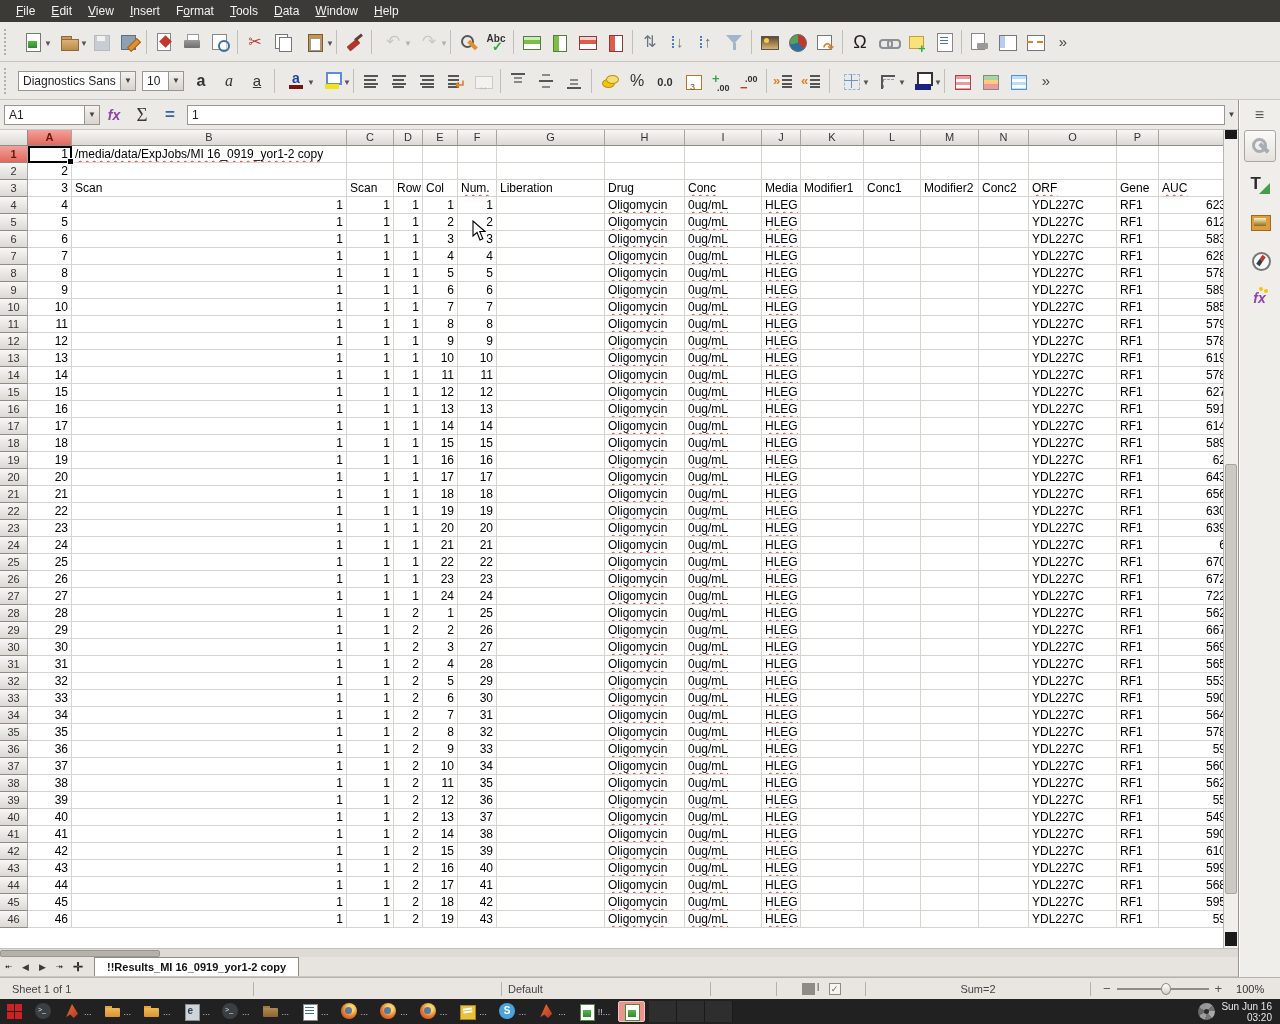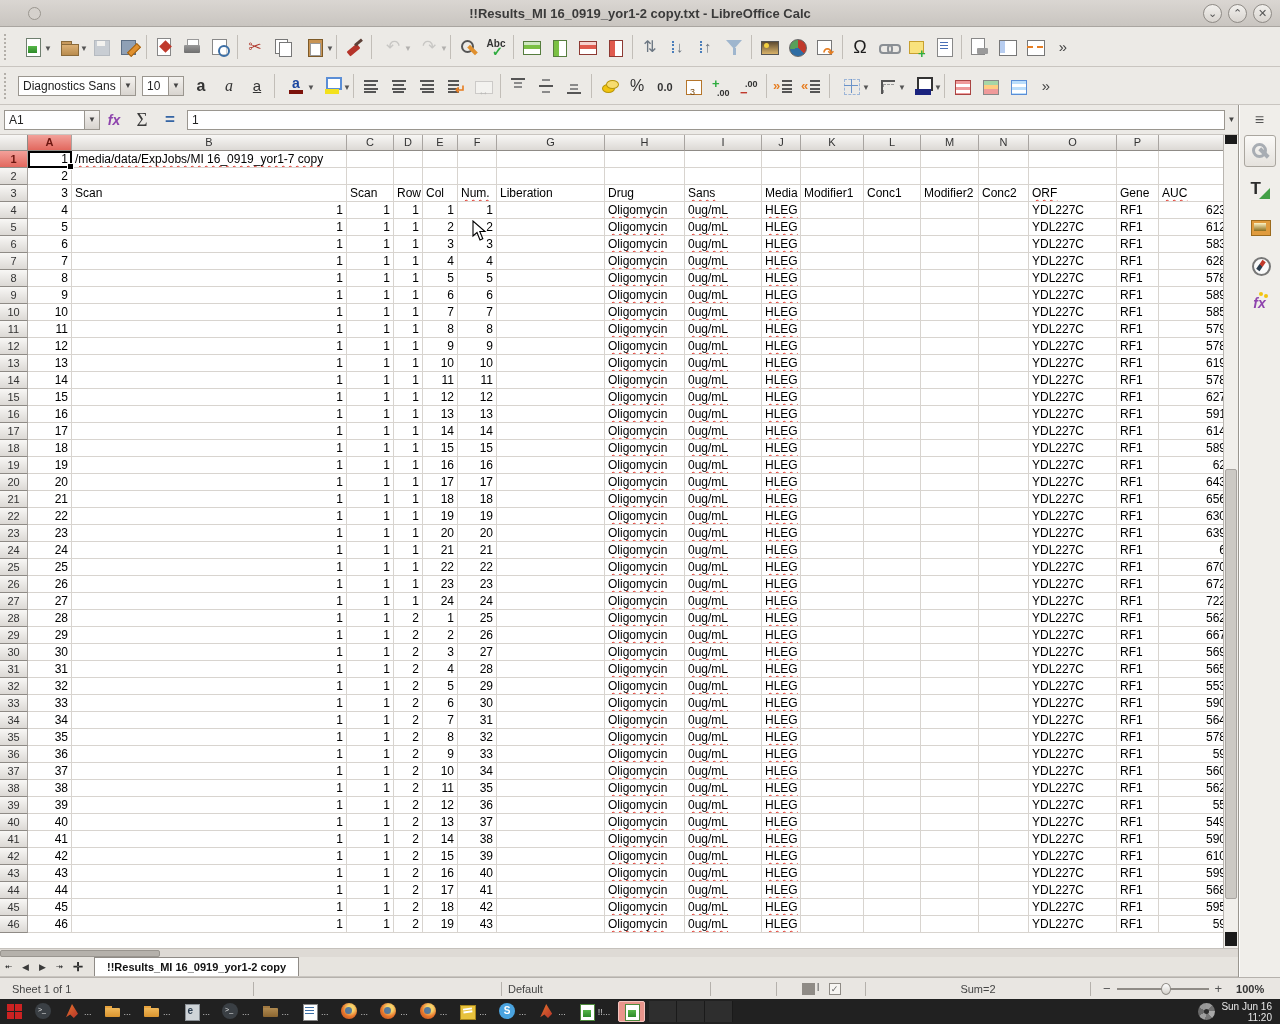--- a/index.html
+++ b/index.html
@@ -220,21 +220,21 @@
   .st-blank2 { width:65px;}
   .st-icons { width:88px; display:flex; align-items:center; justify-content:center; gap:14px;}
   .st-ovr { width:13px; height:12px; background:#8f8b86; position:relative;}
   .st-ovr:after { content:"I"; position:absolute; right:-5px; top:-1px; color:#555; font-size:10px;}
   .st-sig { width:12px; height:12px; border:1px solid #8f8b86; background:#f7f5f2; font-size:9px; line-height:11px; text-align:center; color:#666;}
   .st-sum { width:224px; text-align:center;}
   .st-zoom { display:flex; align-items:center; gap:6px; padding-left:12px;}
   .zline { width:92px; height:2px; background:#8f8b86; position:relative;}
   .zknob { position:absolute; left:44px; top:-5px; width:10px; height:12px; background:linear-gradient(#fdfdfd,#d5d1cc); border:1px solid #8f8b86; border-radius:50%;}
   .zsign { font-size:13px; color:#555;}
-  .st-pct { width:52px; text-align:right; padding-right:10px; color:#333;font-weight:bold;}
+  .st-pct { width:52px; text-align:right; padding-right:10px; color:#333;}
 
   
   .taskbar { height:25px; background:#212121; display:flex; align-items:center; flex:0 0 25px; padding:0 2px;}
   .task { height:21px; display:flex; align-items:center; gap:3px; padding:0 4px; margin-right:4px; border-radius:2px;}
   .task .tlabel { color:#c9c9c9; font-size:9px; }
   .task.active { background:#e9958c; border:1px solid #f3c4bf;}
   .task-empty { width:28px; height:21px; background:#2e2e2e; border-right:1px solid #1a1a1a; }
   .tkic { width:17px; height:17px; position:relative; }
   .tkic:before,.tkic:after{ content:""; position:absolute; }
   .tk-apps:before { left:1px; top:1px; width:7px; height:7px; background:#cc2222; box-shadow:8px 0 0 #cc2222,0 8px 0 #cc2222,8px 8px 0 #cc2222;}
@@ -269,30 +269,32 @@
   .sb-tab { width:32px; height:32px; margin-bottom:6px; display:flex; align-items:center; justify-content:center; border-radius:3px;}
   .sb-tab.boxed { border:1px solid #aaa69f; background:linear-gradient(#fbfaf8,#e5e2dd);}
 
   .cursor { position:absolute; z-index:99; pointer-events:none; }
 </style>
 </head>
 <body>
 
 <div id="app">
 
-  <div class="titlebar">
-    <div class="win-menu-circle"></div>
-    <div class="title-text">!!Results_MI 16_0919_yor1-2 copy.txt - LibreOffice Calc</div>
-    <div class="win-btns" id="win-btns">
-        <div class="wbtn">⌄</div>
-        <div class="wbtn">⌃</div>
-        <div class="wbtn">✕</div>
-      </div>
-  </div>
-
+
+  <div class="menubar" id="menubar">
+      <span class="menu-item"><u>F</u>ile</span>
+      <span class="menu-item"><u>E</u>dit</span>
+      <span class="menu-item"><u>V</u>iew</span>
+      <span class="menu-item"><u>I</u>nsert</span>
+      <span class="menu-item">F<u>o</u>rmat</span>
+      <span class="menu-item"><u>T</u>ools</span>
+      <span class="menu-item"><u>D</u>ata</span>
+      <span class="menu-item"><u>W</u>indow</span>
+      <span class="menu-item"><u>H</u>elp</span>
+    </div>
 
   <div class="toolbar std" id="tb-std">
       <div class="tb-grip"></div>
       <div class="tb hasdd">
         <span class="ic ic-new"></span>
         <span class="dd">▼</span>
       </div>
       <div class="tb hasdd">
         <span class="ic ic-open"></span>
         <span class="dd">▼</span>
@@ -548,21 +550,21 @@
               <div class="ch" style="width: 57px;">L</div>
               <div class="ch" style="width: 58px;">M</div>
               <div class="ch" style="width: 50px;">N</div>
               <div class="ch" style="width: 88px;">O</div>
               <div class="ch" style="width: 42px;">P</div>
               <div class="ch" style="width: 140px;">Q</div>
             </div>
             <div class="grow">
               <div class="rh sel" style="width: 28px; line-height: 16px;">1</div>
               <div class="cell num selcell" style="width: 44px;">1</div>
-              <div class="cell sq" style="width: 275px;">/media/data/ExpJobs/MI 16_0919_yor1-7 copy</div>
+              <div class="cell sq" style="width: 275px;">/media/data/ExpJobs/MI 16_0919_yor1-2 copy</div>
               <div class="cell" style="width: 47px;"></div>
               <div class="cell" style="width: 29px;"></div>
               <div class="cell" style="width: 35px;"></div>
               <div class="cell" style="width: 39px;"></div>
               <div class="cell" style="width: 108px;"></div>
               <div class="cell" style="width: 80px;"></div>
               <div class="cell" style="width: 77px;"></div>
               <div class="cell" style="width: 39px;"></div>
               <div class="cell" style="width: 63px;"></div>
               <div class="cell" style="width: 57px;"></div>
@@ -595,21 +597,21 @@
             <div class="grow">
               <div class="rh" style="width: 28px; line-height: 16px;">3</div>
               <div class="cell num" style="width: 44px;">3</div>
               <div class="cell" style="width: 275px;">Scan</div>
               <div class="cell" style="width: 47px;">Scan</div>
               <div class="cell" style="width: 29px;">Row</div>
               <div class="cell" style="width: 35px;">Col</div>
               <div class="cell sq" style="width: 39px;">Num.</div>
               <div class="cell" style="width: 108px;">Liberation</div>
               <div class="cell" style="width: 80px;">Drug</div>
-              <div class="cell sq" style="width: 77px;">Sans</div>
+              <div class="cell sq" style="width: 77px;">Conc</div>
               <div class="cell" style="width: 39px;">Media</div>
               <div class="cell" style="width: 63px;">Modifier1</div>
               <div class="cell" style="width: 57px;">Conc1</div>
               <div class="cell" style="width: 58px;">Modifier2</div>
               <div class="cell" style="width: 50px;">Conc2</div>
               <div class="cell sq" style="width: 88px;">ORF</div>
               <div class="cell" style="width: 42px;">Gene</div>
               <div class="cell sq" style="width: 140px;">AUC</div>
             </div>
             <div class="grow">
@@ -1610,20 +1612,20 @@
       <div class="task active">
         <span class="tkic tk-calc"></span>
       </div>
       <div class="task-empty"></div>
       <div class="task-empty"></div>
       <div class="task-empty"></div>
       <div style="flex: 1 1 0%;"></div>
       <span class="tkic tk-spiral"></span>
       <div class="clock">
         <div>Sun Jun 16</div>
-        <div>11:20</div>
+        <div>03:20</div>
       </div>
     </div>
 
   <svg class="cursor" style="left:472px;top:220px;" width="18" height="22" viewBox="0 0 18 22">
     <path d="M1,1 L1,16 L5,12.5 L8,20 L10.8,18.8 L7.8,11.5 L13,11.5 Z" fill="#fff" stroke="#000" stroke-width="1.1"></path>
   </svg>
 </div>
 
 </body></html>

